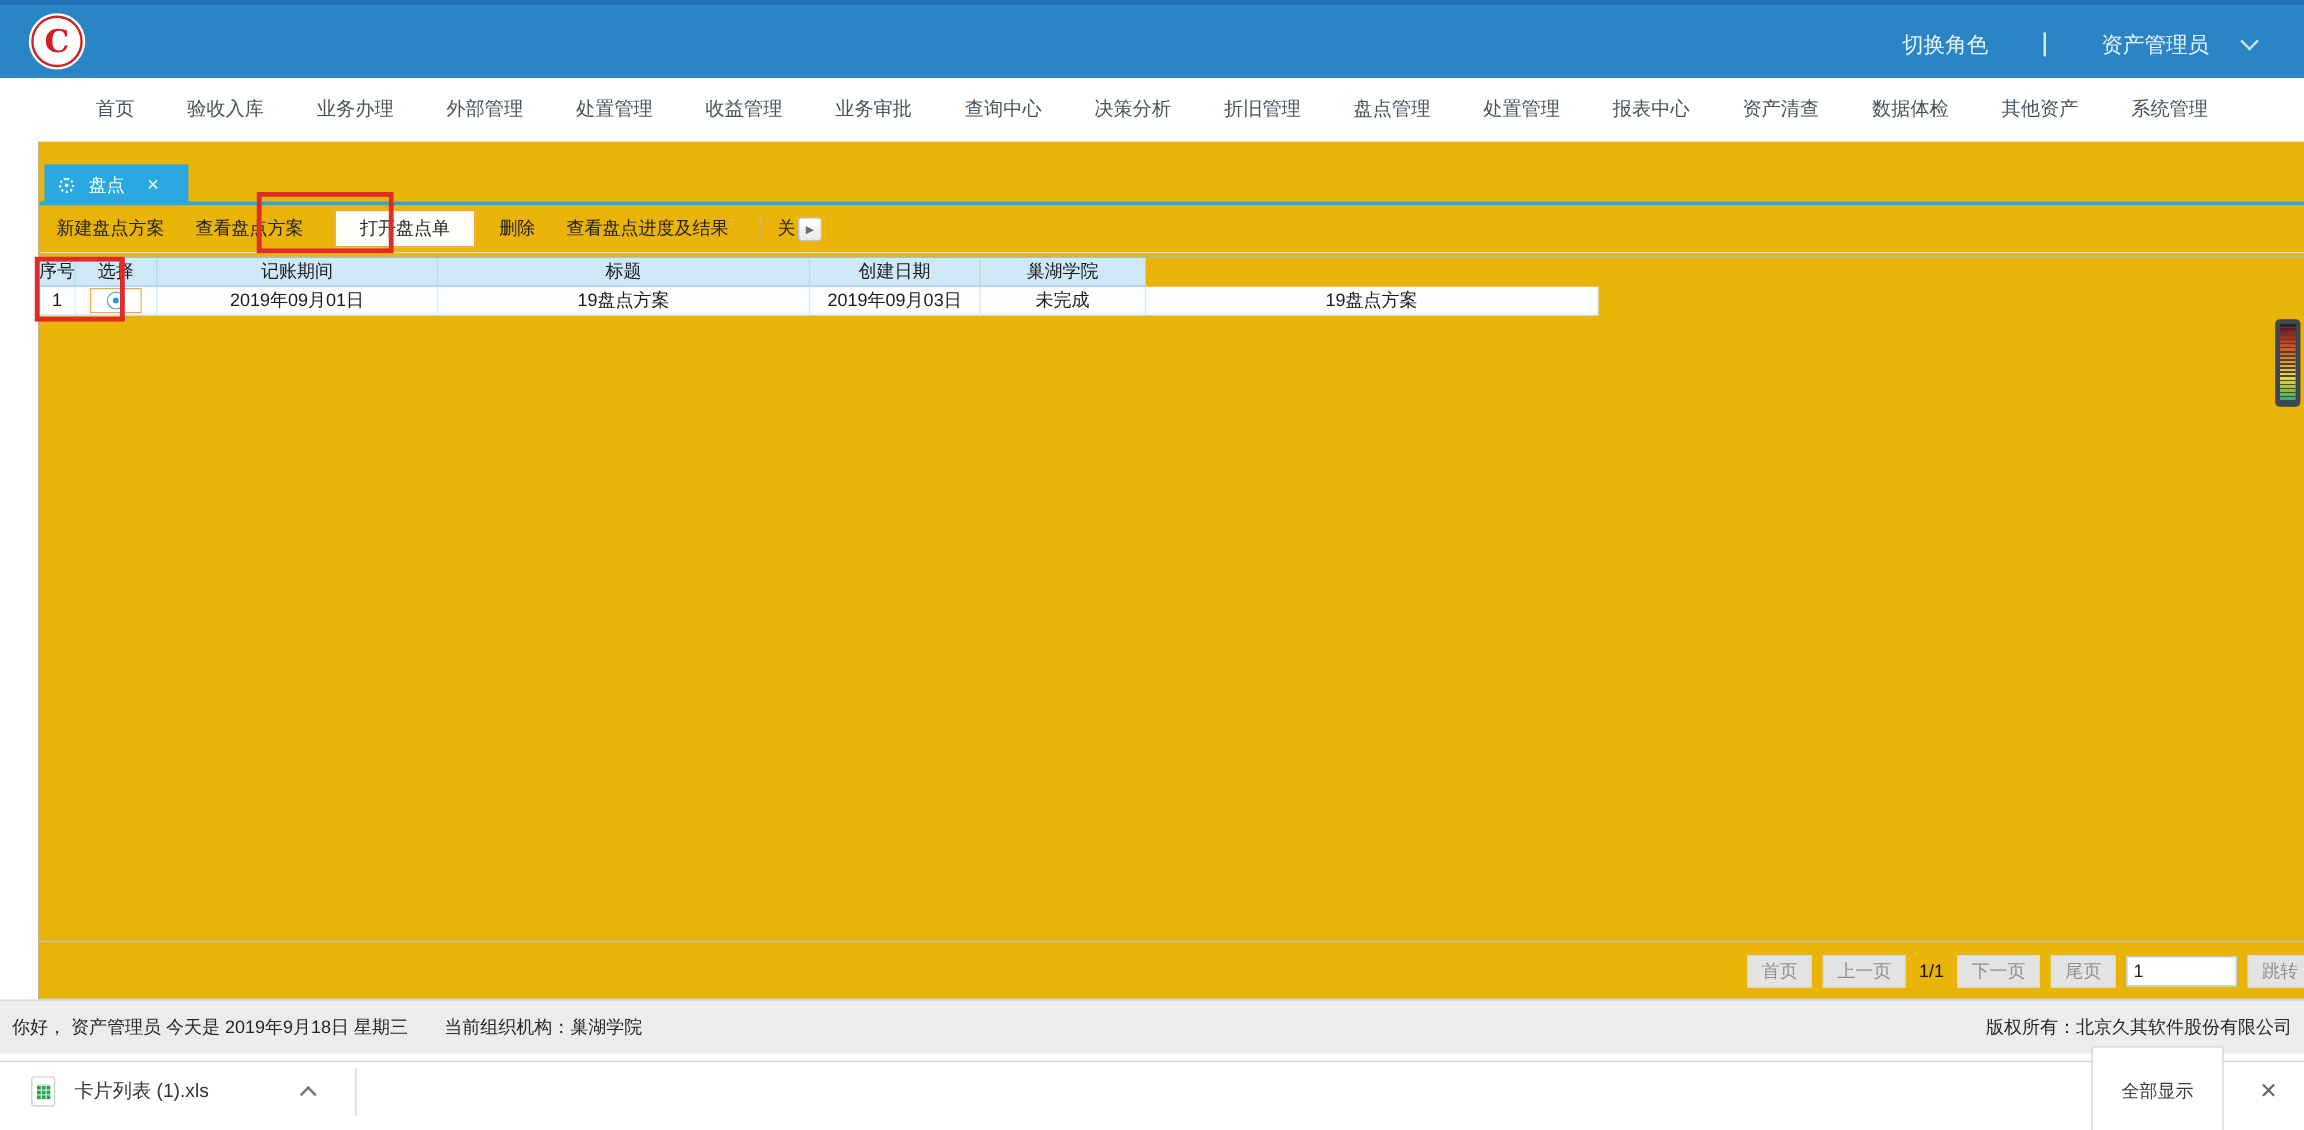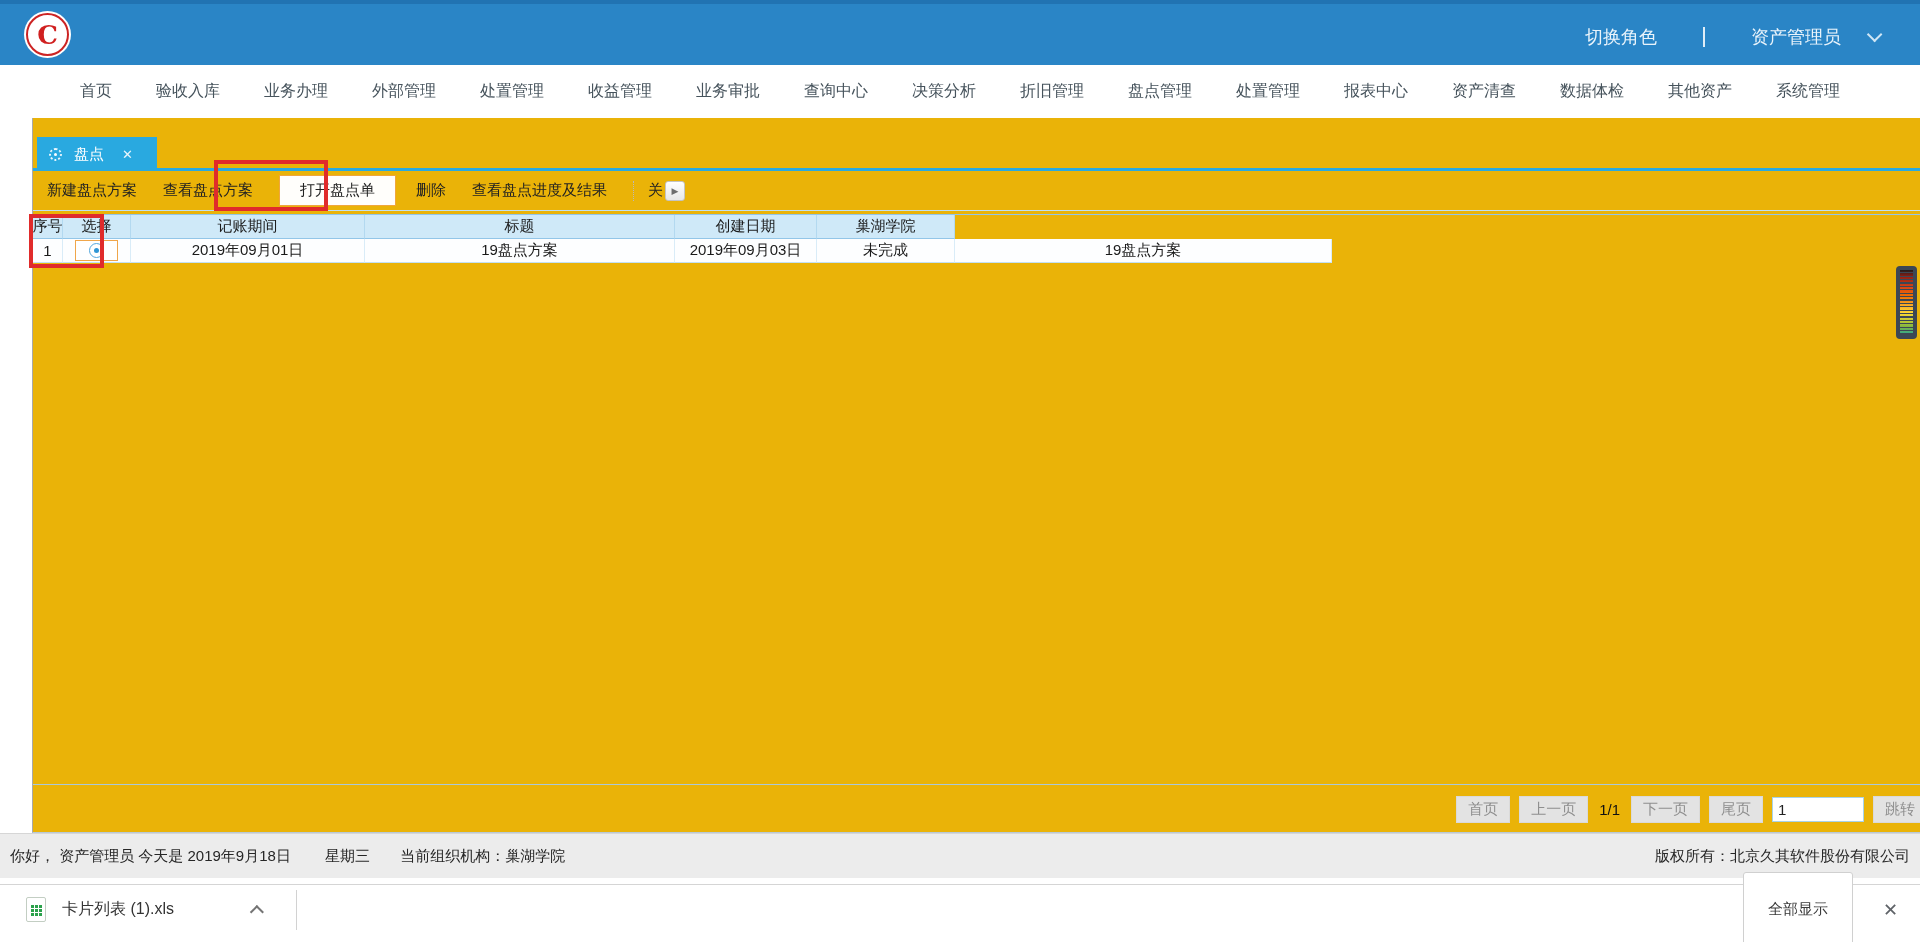--- a/index.html
+++ b/index.html
@@ -84,21 +84,21 @@
   .perf-widget .bars { width:100%; height:100%;
       background-image:
         repeating-linear-gradient(to bottom, rgba(60,71,84,0) 0 2.1px, #3c4754 2.1px 3.4px),
         linear-gradient(to bottom,#1d1d1d 0%, #8e1e12 10%, #d84315 26%, #ef6c00 40%, #f9a825 54%,
                         #fdd835 66%, #c0ca33 78%, #7cb342 88%, #26a69a 100%); }
 
   
   .statusbar { position:absolute; left:0; top:833px; width:1920px; height:45px; background:#ececec;
                border-top:1px solid #d6d6d6; display:flex; align-items:center; justify-content:space-between;
                padding:0 10px 0 10px; font-size:15px; color:#262626; }
-  .status-week { margin-left:30px; }
+  .status-week { }
   .status-org { margin-left:26px; }
 
   
   .downloadbar { position:absolute; left:0; top:884px; width:1920px; height:50px; background:#fff;
                  border-top:1px solid #d5d5d5; display:flex; align-items:center; }
   .dl-chip { display:flex; align-items:center; margin-left:26px; cursor:pointer; }
   .xls-icon { width:20px; height:25px; background:#fff; border:1px solid #c3cec3; border-radius:2px; position:relative; }
   .xls-icon::before { content:''; position:absolute; left:3px; top:6px; width:12px; height:12px;
         background-color:#2aa14b;
         background-image:linear-gradient(#ffffff 1px, transparent 1px), linear-gradient(90deg,#ffffff 1px, transparent 1px);

